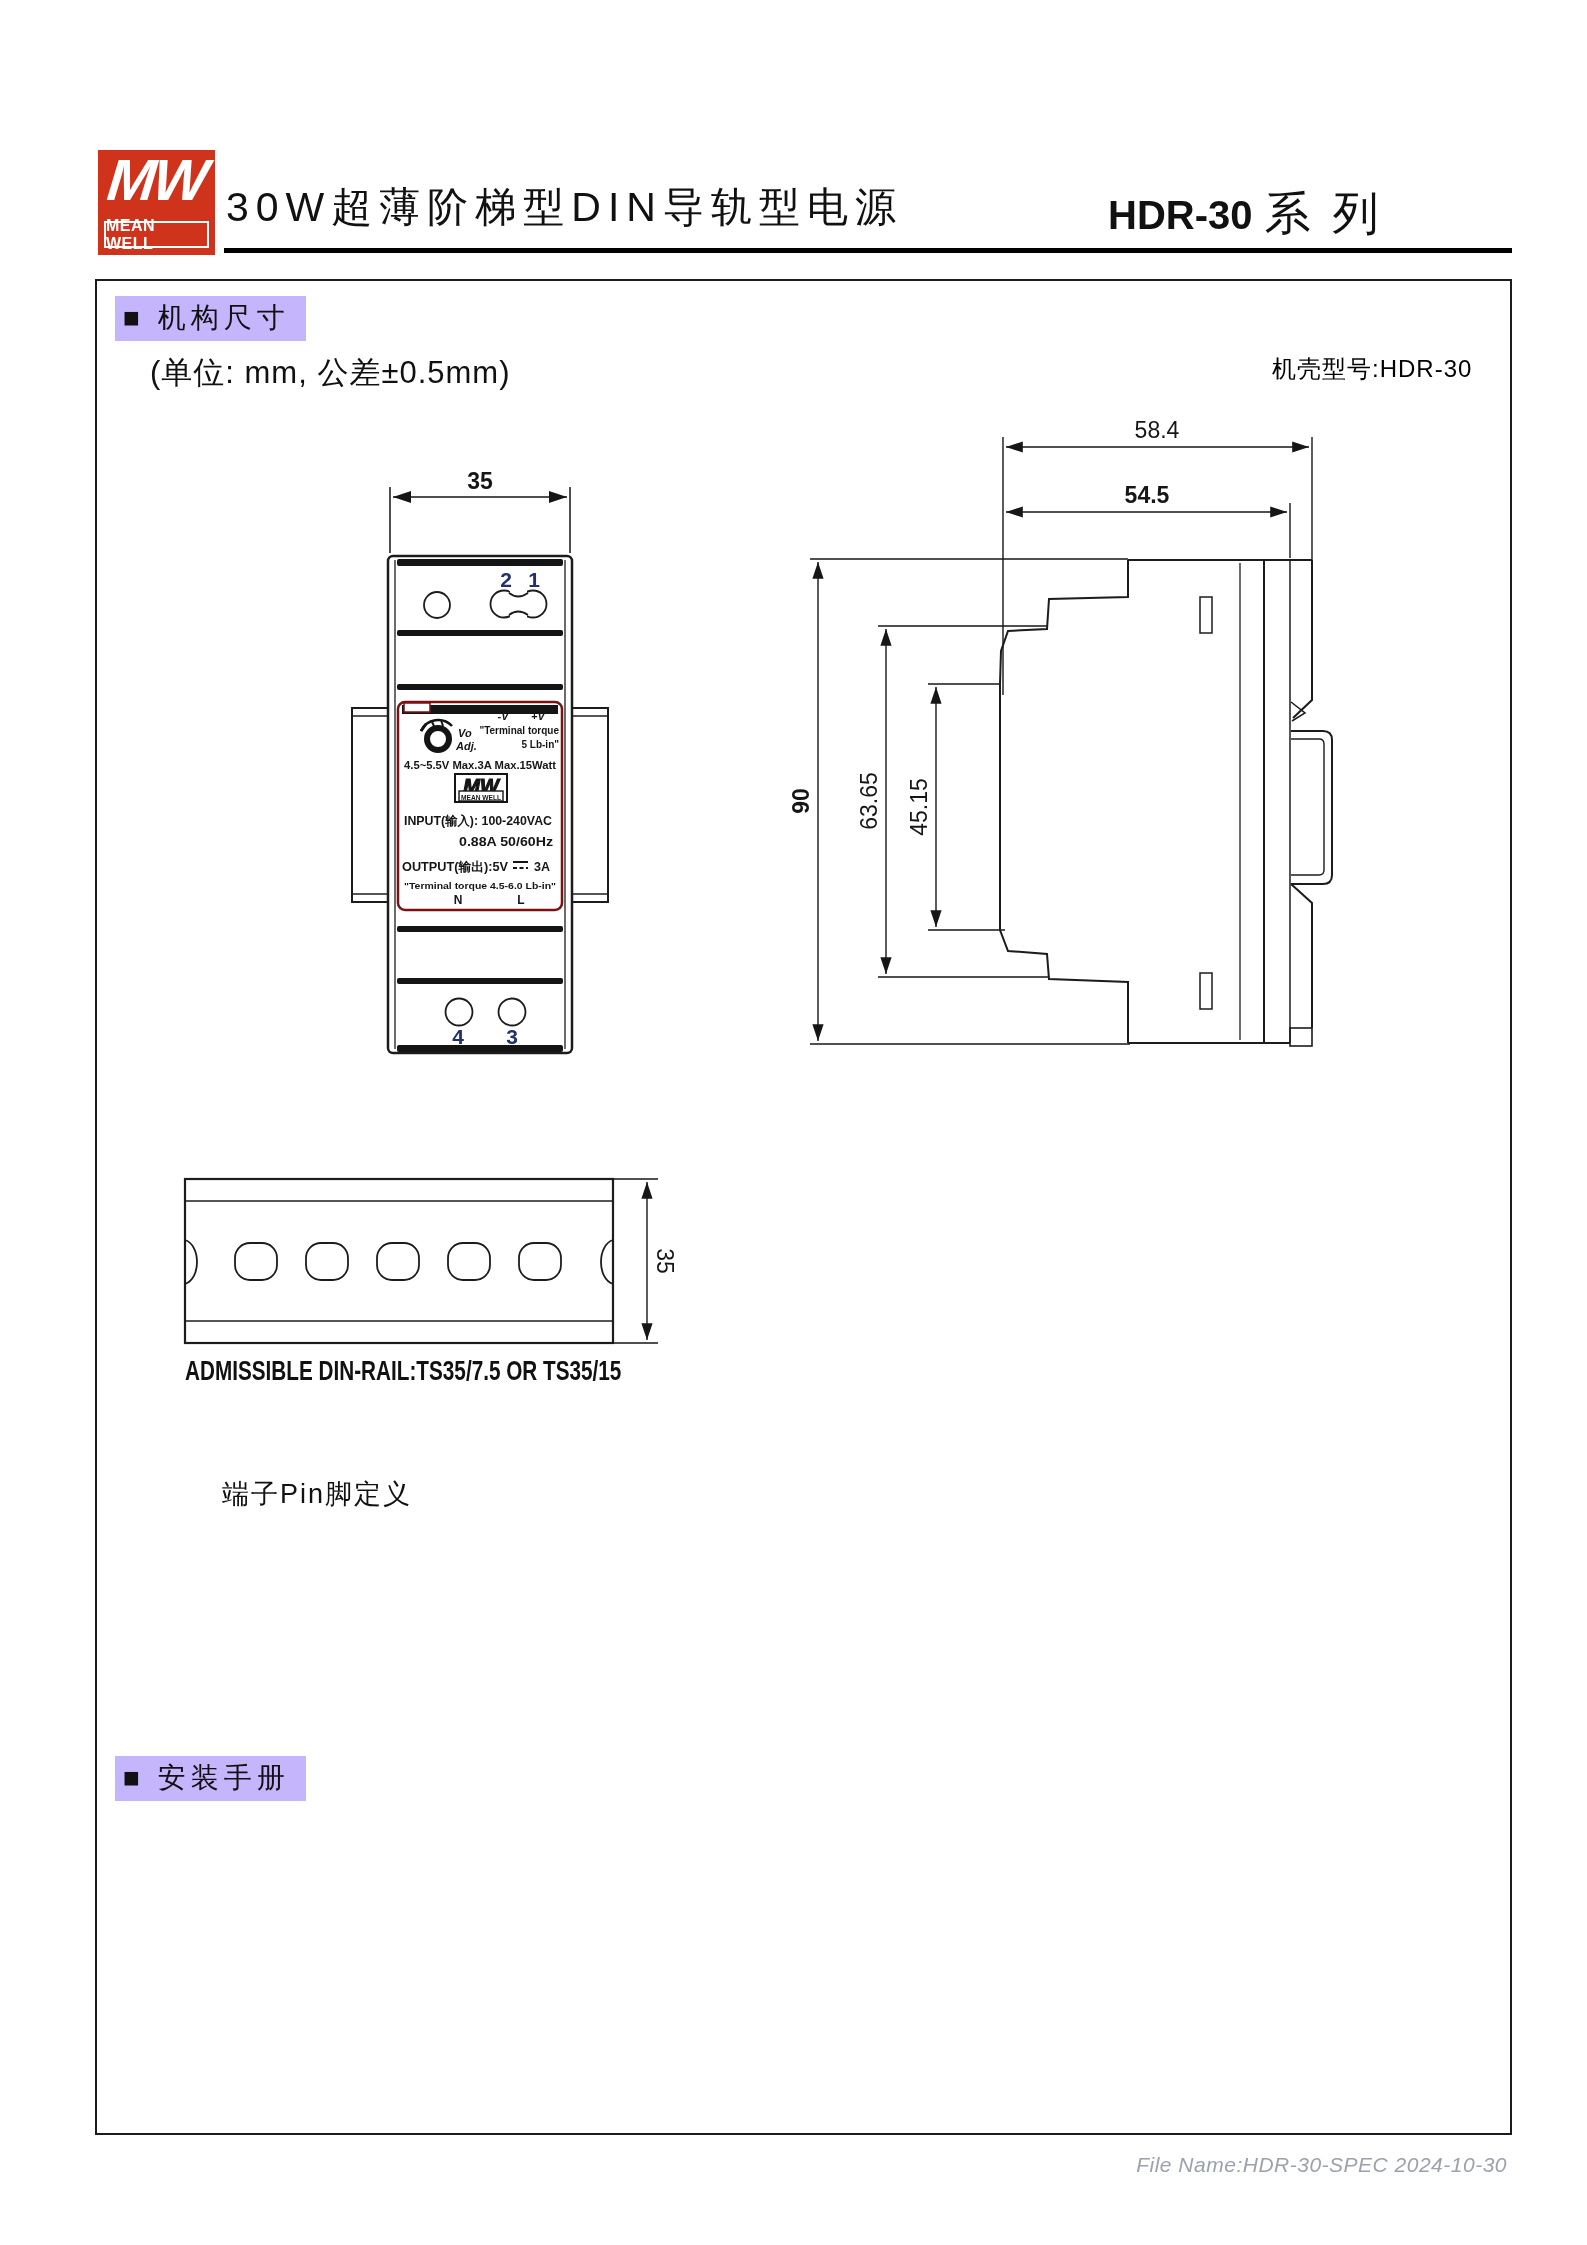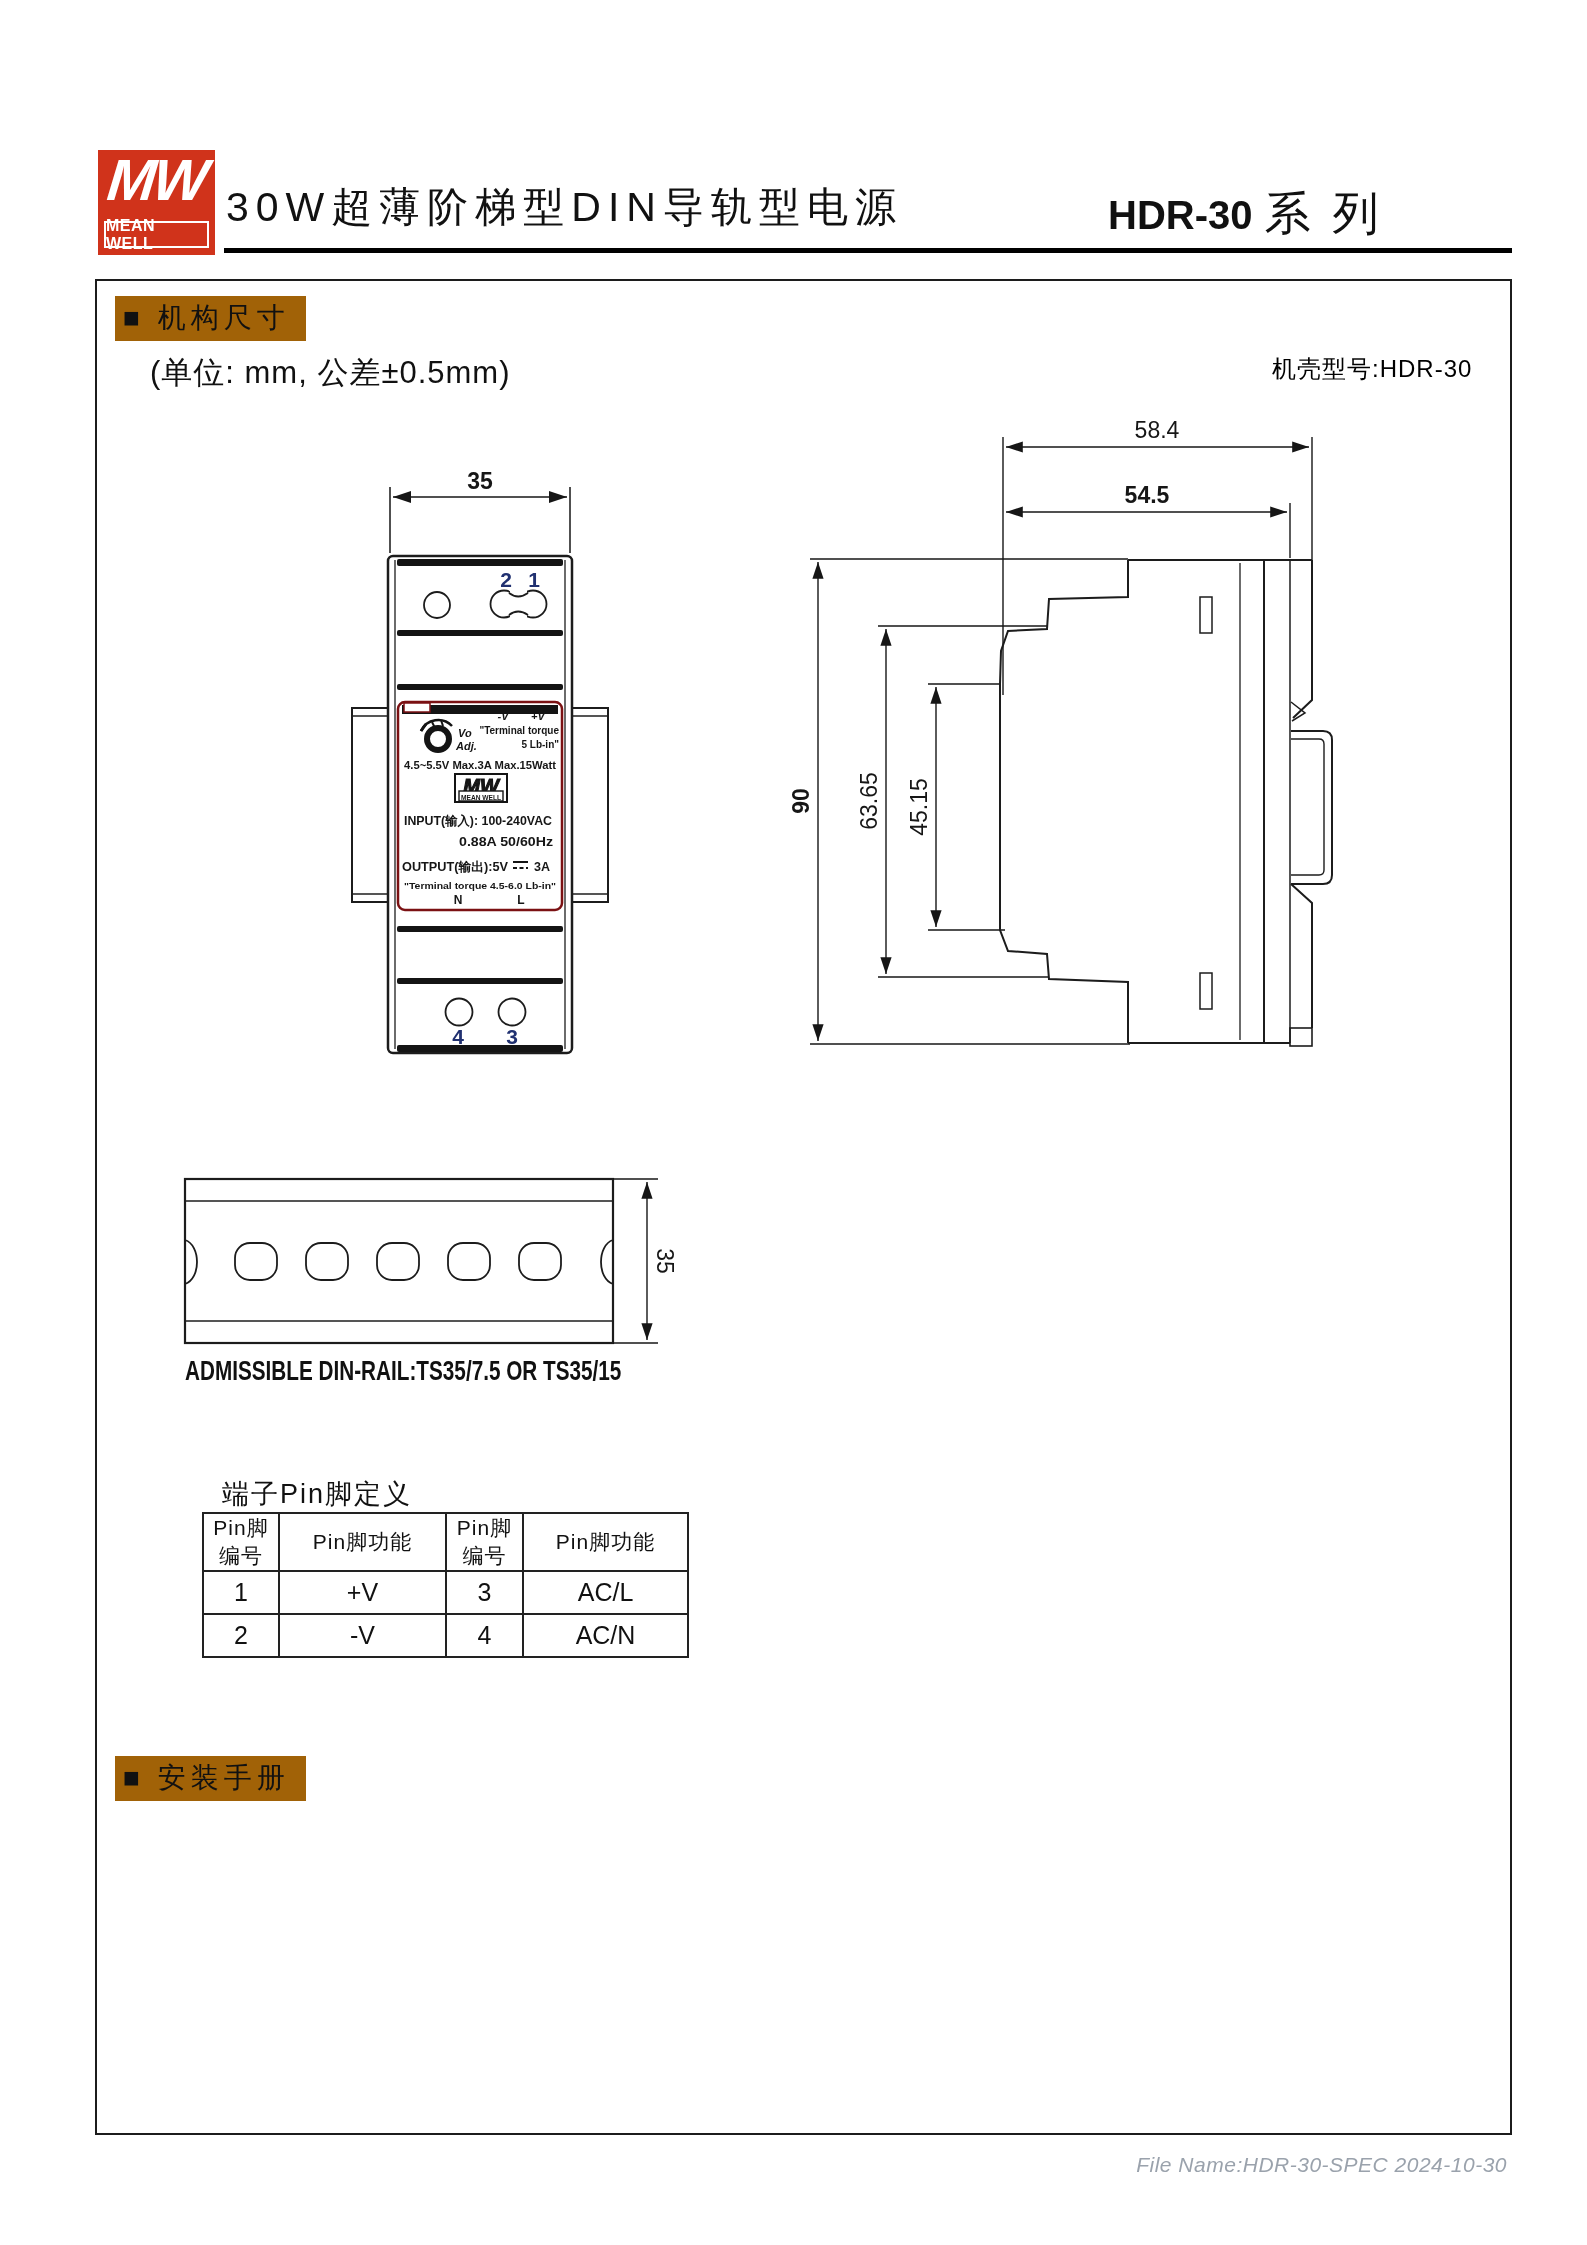--- a/index.html
+++ b/index.html
@@ -18,21 +18,21 @@
                 color:#fff; font-size:16px; font-weight:bold; letter-spacing:0.5px; }
   .doc-title { left:226px; top:180px; font-size:41px; letter-spacing:7px; white-space:nowrap; }
   .doc-series { left:1108px; top:183px; font-size:40px; white-space:nowrap; }
   .doc-series .num { font-weight:bold; }
   .doc-series .suf { font-size:46px; letter-spacing:22px; margin-left:12px; }
   .header-rule { left:224px; top:248px; width:1288px; height:5px; background:#000; }
 
   
   .frame { left:95px; top:279px; width:1417px; height:1856px; border:2px solid #1c1c1c; }
 
-  .sec-title { display:inline-block; background:#a16207; font-size:28px;
+  .sec-title { display:inline-block; background:#c4b5fd; font-size:28px;
                letter-spacing:5px; padding:3px 16px 4px 8px; white-space:nowrap; }
   .mech-title { left:115px; top:296px; }
   .unit-note { left:150px; top:352px; font-size:31px; letter-spacing:1px; }
   .case-model { left:1272px; top:353px; font-size:24px; color:#000000; letter-spacing:1px; }
 
   .rail-caption { left:185px; top:1355px; font-size:28px; font-weight:bold;
                   letter-spacing:0px; transform:scaleX(0.74); transform-origin:left top;
                   white-space:nowrap; }
 
   .pin-title { left:222px; top:1476px; font-size:27px; letter-spacing:2px; }
@@ -261,40 +261,18 @@
       <line x1="613" y1="1179" x2="658" y2="1179"></line>
       <line x1="613" y1="1343" x2="658" y2="1343"></line>
       <line x1="647" y1="1182" x2="647" y2="1340" marker-start="url(#ar)" marker-end="url(#ar)"></line>
     </g>
     <text x="657" y="1261" text-anchor="middle" class="dim-label" transform="rotate(90 657 1261)">35</text>
   </svg>
 
   <div class="abs rail-caption">ADMISSIBLE DIN-RAIL:TS35/7.5 OR TS35/15</div>
 
   <div class="abs pin-title">端子Pin脚定义</div>
-  <table class="pin-table">
-    <tbody>
-        <tr>
-      <th class="c1">Pin脚编号</th>
-      <th class="c2">Pin脚功能</th>
-      <th class="c3">Pin脚编号</th>
-      <th class="c4">Pin脚功能</th>
-    </tr>
-    <tr>
-      <td>1</td>
-      <td>+V</td>
-      <td>3</td>
-      <td>AC/L</td>
-    </tr>
-    <tr>
-      <td>2</td>
-      <td>-V</td>
-      <td>4</td>
-      <td>AC/N</td>
-    </tr>
-  </tbody>
-    </table>
 
   <div class="abs install-title sec-title">■ 安装手册</div>
 
   <div class="abs footer">File Name:HDR-30-SPEC  2024-10-30</div>
 
 </div>
 
 </body></html>

